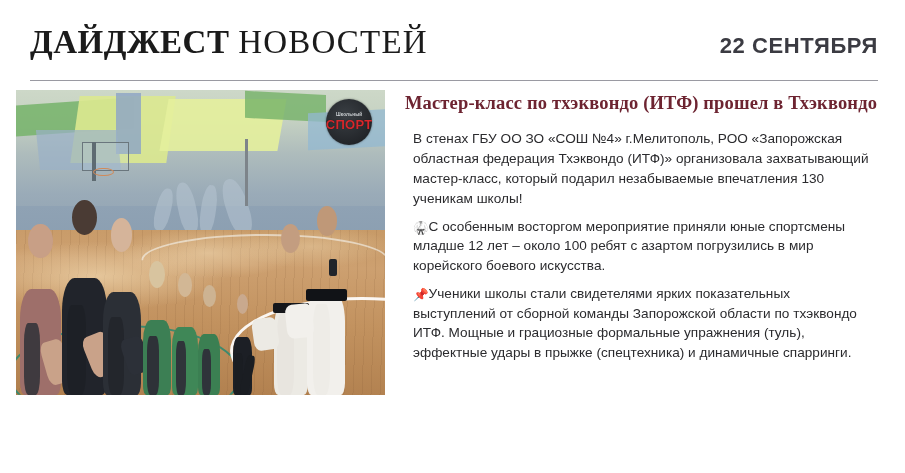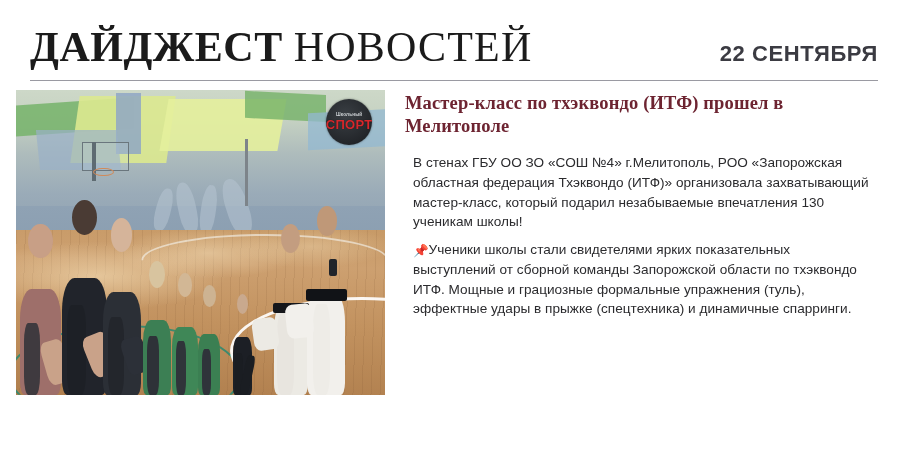--- a/index.html
+++ b/index.html
@@ -28,21 +28,21 @@
     left: 30px;
     top: 26px;
     width: 848px;
     height: 52px;
     display: flex;
     align-items: baseline;
     justify-content: space-between;
   }
   .masthead {
     font-family: "Liberation Serif", "DejaVu Serif", serif;
-    font-size: 42px;
+    font-size: 33px;
     line-height: 1;
     color: #1b1b1b;
     letter-spacing: 0.5px;
     white-space: nowrap;
   }
   .masthead .mh-bold {
     font-weight: 700;
   }
   .masthead .mh-light {
     font-weight: 400;
@@ -468,20 +468,21 @@
       </div>
 
       <div class="badge">
         <div class="badge-top">Школьный</div>
         <div class="badge-main">СПОРТ</div>
       </div>
     </div>
   </div>
 
   <div class="article">
-    <h1 class="article-title">Мастер-класс по тхэквондо (ИТФ) прошел в Мелитополе</h1>
+    <h1 class="article-title">Мастер-класс по тхэквондо (ИТФ) прошел в Тхэквондо</h1>
     <div class="article-body">
       <p><span class="emoji emoji-box"></span><span>В стенах ГБУ ОО ЗО «СОШ №4» г.Мелитополь, РОО «Запорожская областная федерация Тхэквондо (ИТФ)» организовала захватывающий мастер-класс, который подарил незабываемые впечатления 130 ученикам школы!</span></p>
+      <p><span class="emoji emoji-box">🥋</span><span>С особенным восторгом мероприятие приняли юные спортсмены младше 12 лет – около 100 ребят с азартом погрузились в мир корейского боевого искусства.</span></p>
       <p><span class="emoji emoji-pin">📌</span><span>Ученики школы стали свидетелями ярких показательных выступлений от сборной команды Запорожской области по тхэквондо ИТФ. Мощные и грациозные формальные упражнения (туль), эффектные удары в прыжке (спецтехника) и динамичные спарринги.</span></p>
     </div>
   </div>
 
 </div>
 
 </body></html>

